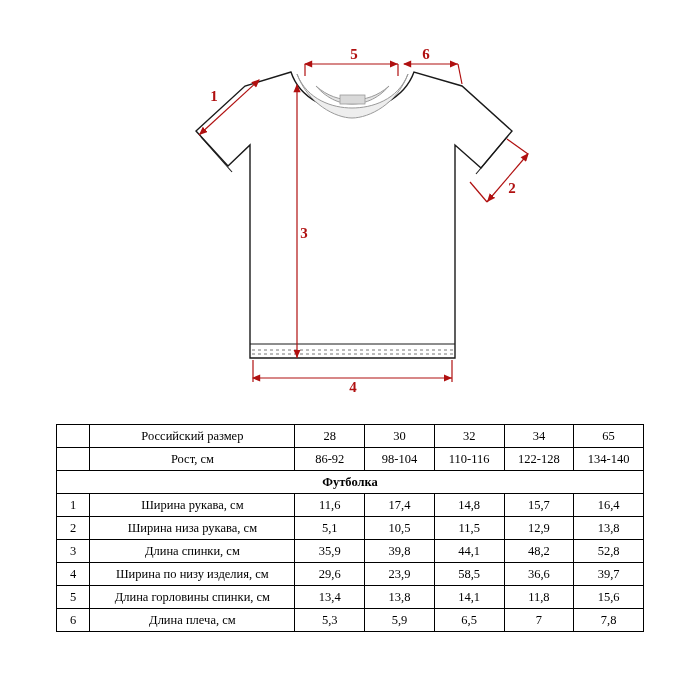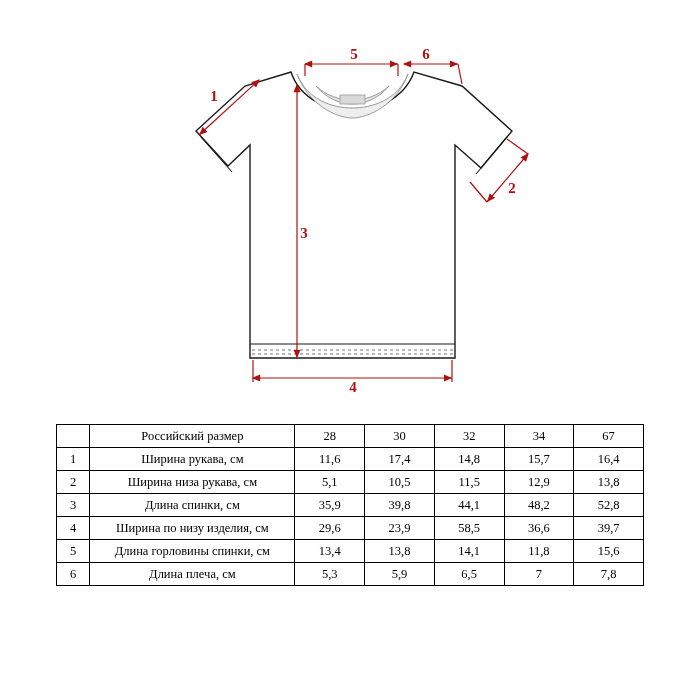--- a/index.html
+++ b/index.html
@@ -161,21 +161,33 @@
 <div id="table-wrap">
   <table class="size-table">
     <tbody>
       <tr>
         <td class="num-col"></td>
         <td class="name-col header-name">Российский размер</td>
         <td class="val-col">28</td>
         <td class="val-col">30</td>
         <td class="val-col">32</td>
         <td class="val-col">34</td>
-        <td class="val-col">67</td>
+        <td class="val-col">65</td>
+      </tr>
+      <tr>
+        <td class="num-col"></td>
+        <td class="name-col header-name">Рост, см</td>
+        <td class="val-col">86-92</td>
+        <td class="val-col">98-104</td>
+        <td class="val-col">110-116</td>
+        <td class="val-col">122-128</td>
+        <td class="val-col">134-140</td>
+      </tr>
+      <tr class="group-row">
+        <td colspan="7">Футболка</td>
       </tr>
       <tr>
         <td class="num-col">1</td>
         <td class="name-col">Ширина рукава, см</td>
         <td class="val-col">11,6</td>
         <td class="val-col">17,4</td>
         <td class="val-col">14,8</td>
         <td class="val-col">15,7</td>
         <td class="val-col">16,4</td>
       </tr>

